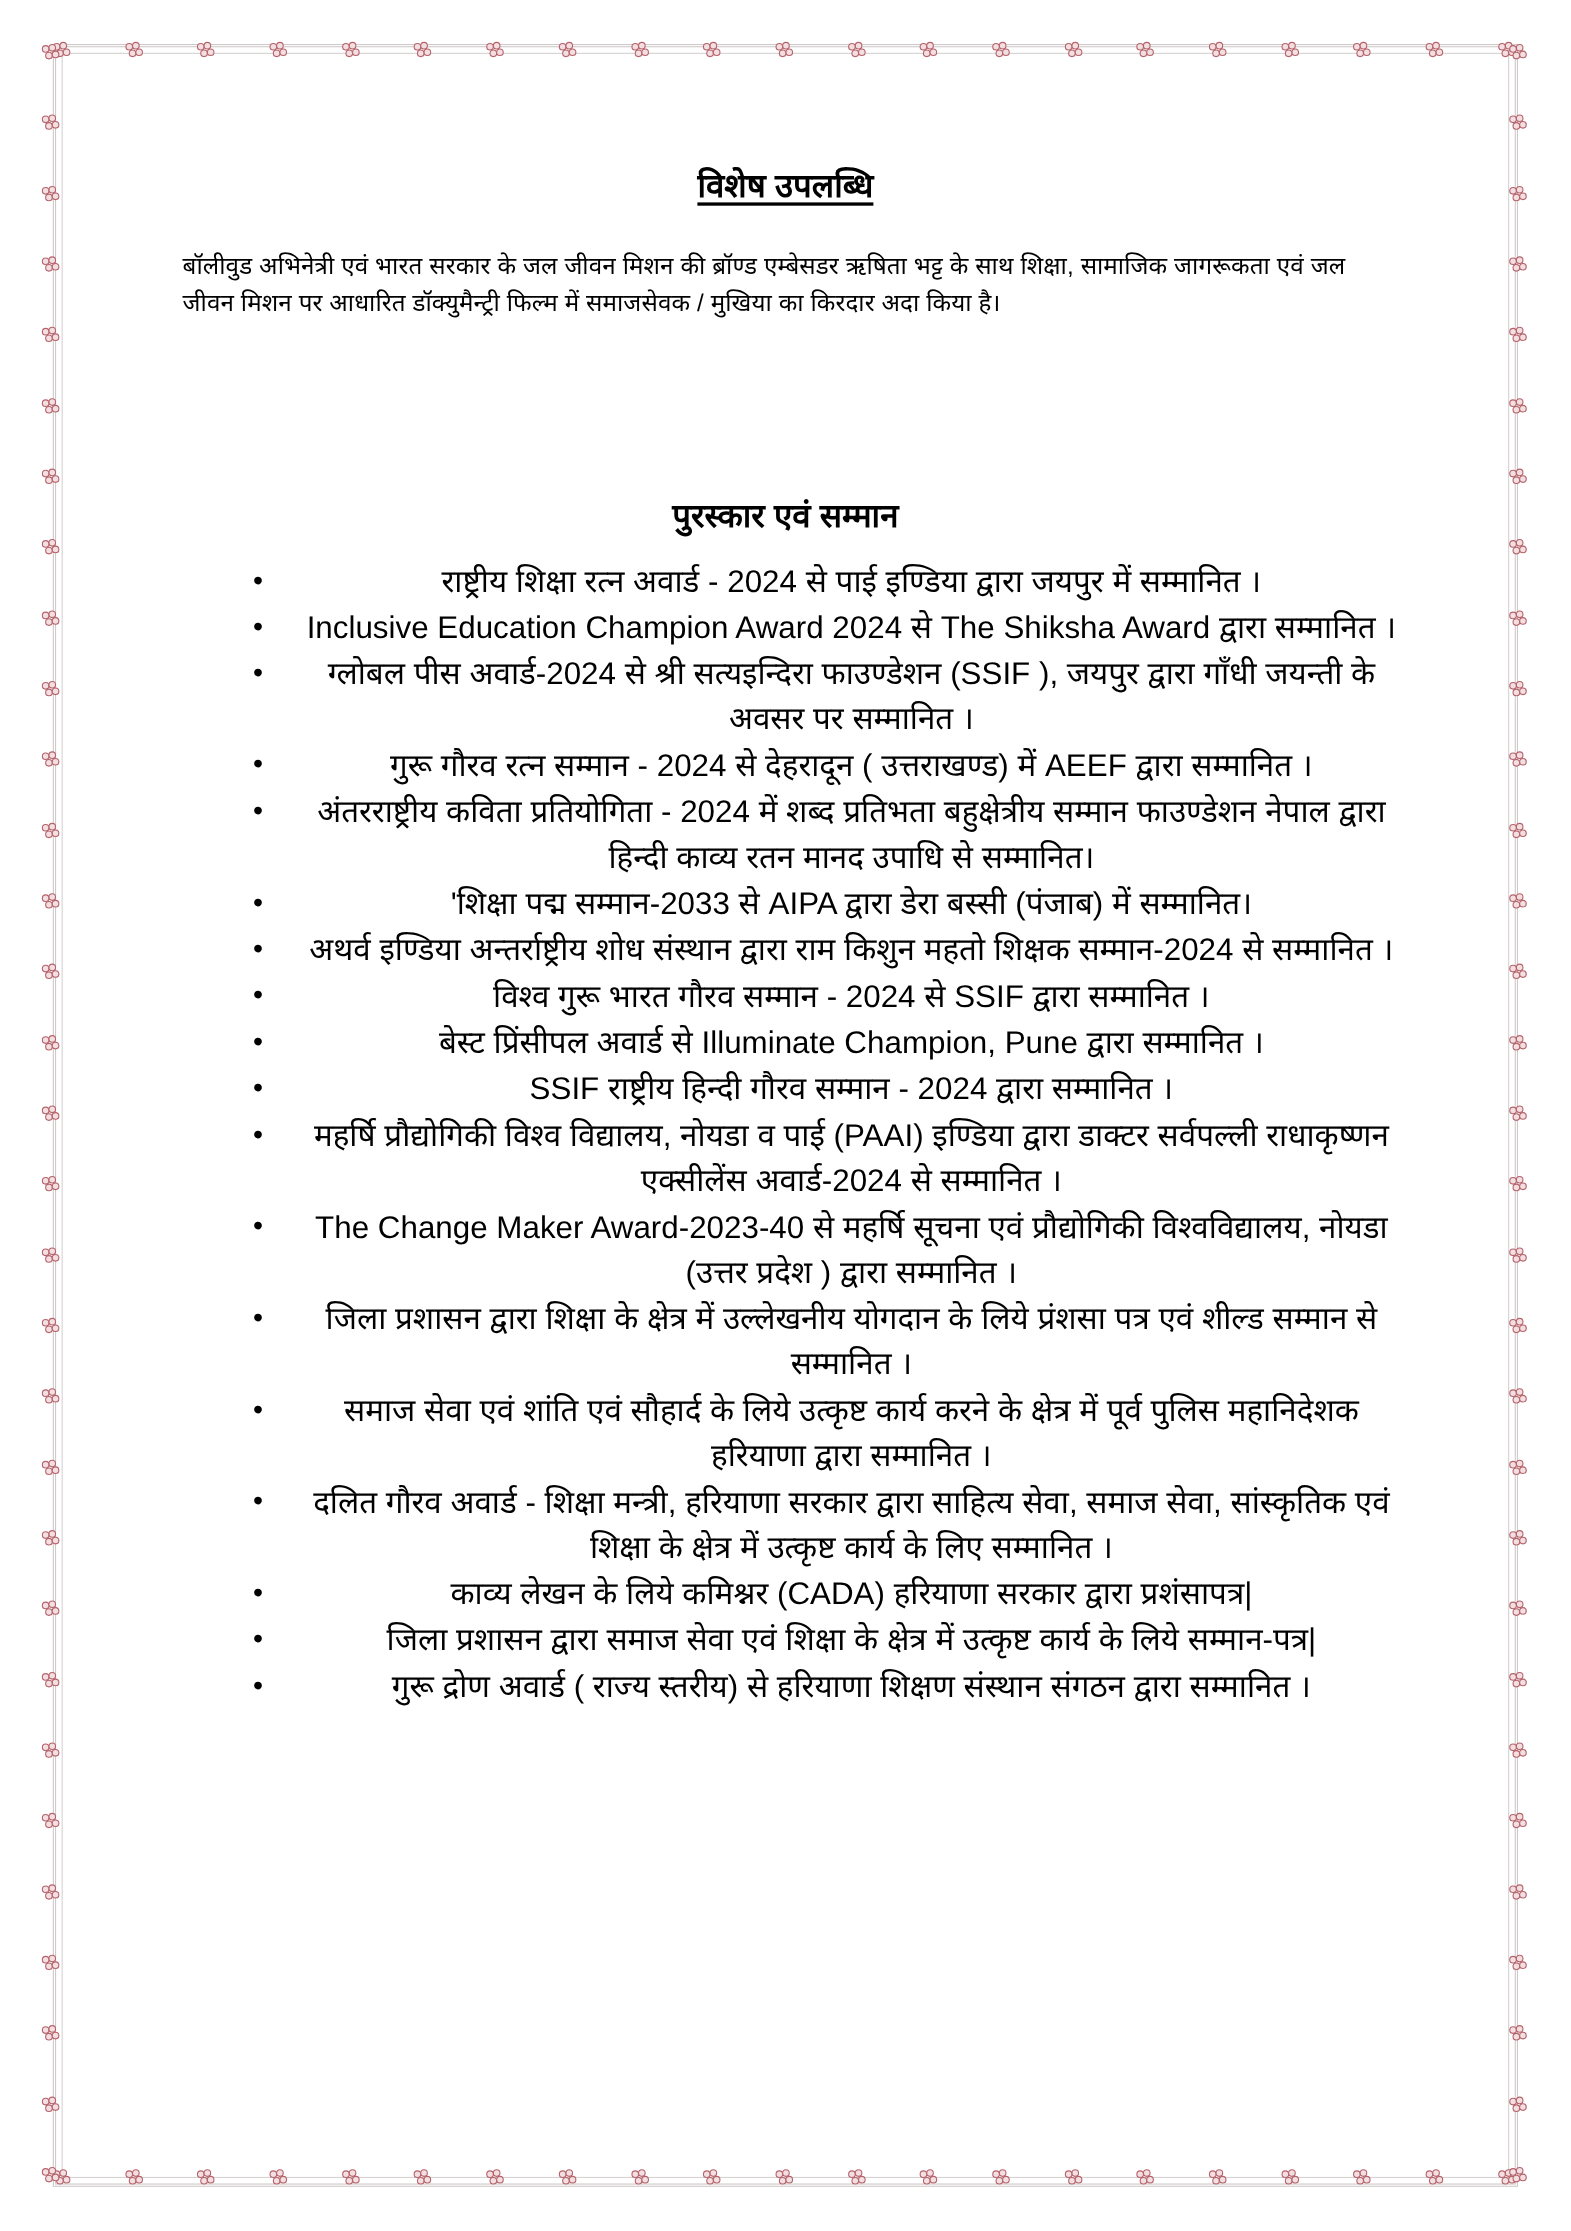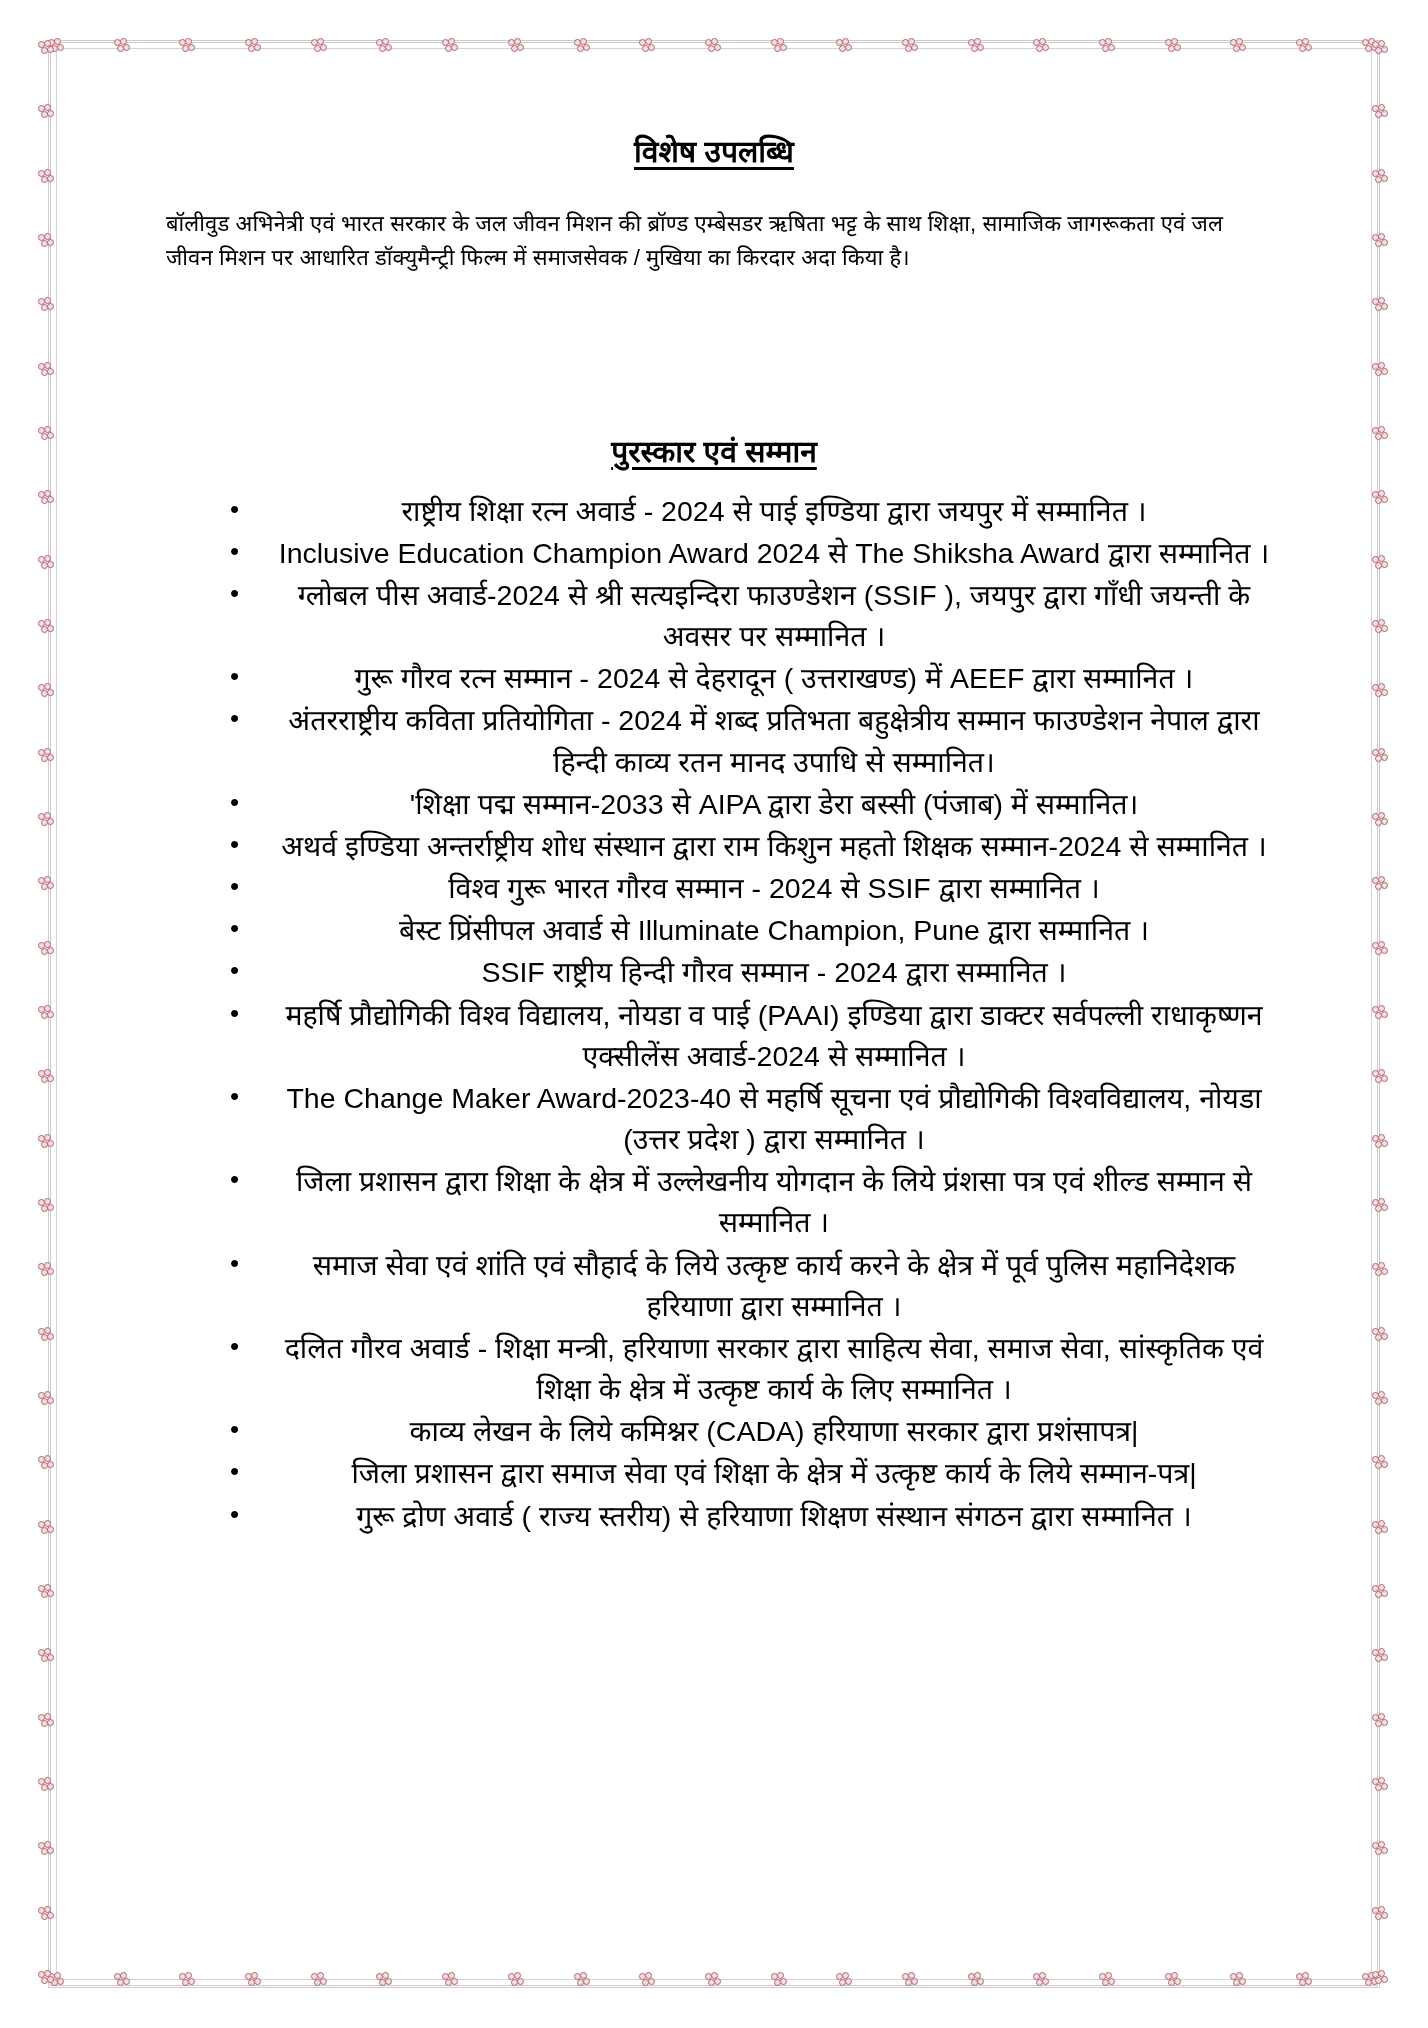--- a/index.html
+++ b/index.html
@@ -66,21 +66,21 @@
   }
   .floret i:nth-child(1) { left: 0px;  top: 1px; }
   .floret i:nth-child(2) { left: 6px;  top: 0px; }
   .floret i:nth-child(3) { left: 3px;  top: 7px; }
   .floret i:nth-child(4) { left: 9px;  top: 6px; }
 
   
   .content {
     position: absolute;
     left: 150px;
-    top: 132px;
+    top: 150px;
     width: 1128px;
     color: #000000;
   }
 
   .heading {
     text-align: center;
     font-size: 30px;
     line-height: 1.35;
     margin: 0 0 34px 0;
   }
@@ -97,21 +97,20 @@
     letter-spacing: 0.1px;
   }
 
   .awards-heading {
     text-align: center;
     font-size: 30px;
     line-height: 1.35;
     margin: 156px 0 18px 0;
   }
   .awards-heading span {
-    text-decoration: underline;
     text-underline-offset: 5px;
   }
 
   ul.awards {
     list-style: none;
     margin: 0;
     padding: 0 0 0 72px;
   }
   ul.awards li {
     position: relative;

